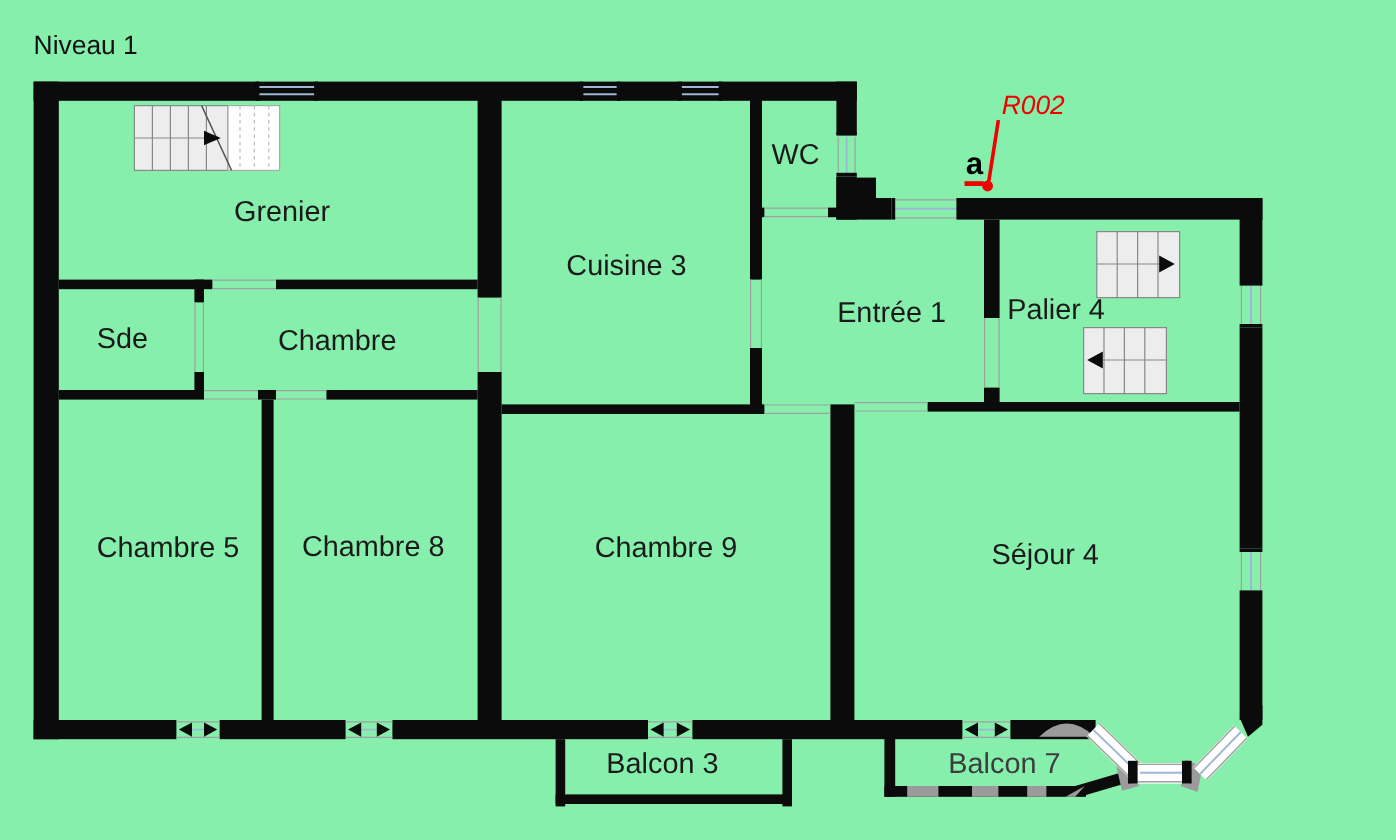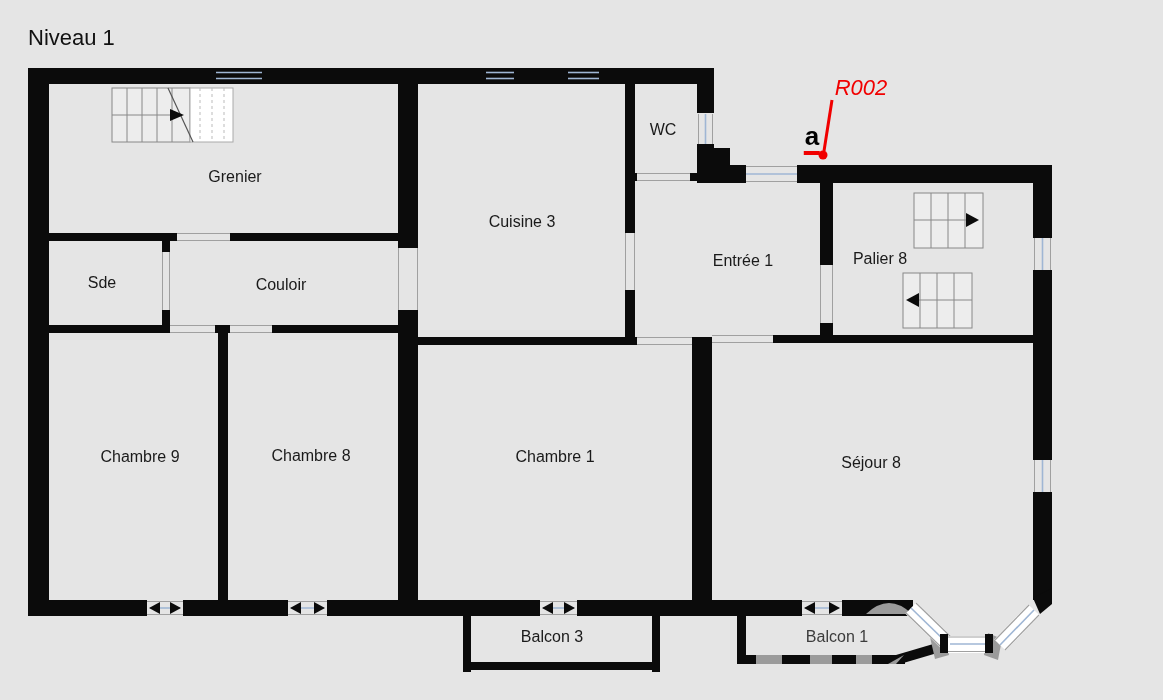--- a/index.html
+++ b/index.html
@@ -1,27 +1,27 @@
 <!DOCTYPE html>
 <html><head>
 <meta charset="utf-8">
 <style>
   html,body{margin:0;padding:0;background:#ffffff;}
   .plan{
     position:relative;
     width:1163px;height:700px;
-    background:#e5e5e5;
+    background:#86efac;
     font-family:"Liberation Sans", sans-serif;
     overflow:hidden;
   }
   .plan svg{position:absolute;left:0;top:0;}
   .lbl{
     position:absolute;
     transform:translate(-50%,-50%);
-    font-size:16px;
+    font-size:24px;
     color:#1a1a1a;
     white-space:nowrap;
     line-height:1;
   }
   .lbl.title{
     transform:none;
     font-size:22px;
     color:#111;
   }
   .lbl.annot-code{
@@ -275,27 +275,27 @@
   <g>
     <line x1="832" y1="100" x2="824" y2="151" stroke="#f10000" stroke-width="3"></line>
     <circle cx="823" cy="155" r="4.5" fill="#f10000"></circle>
   </g>
 </svg>
 
   <div class="lbl title" style="left:28px;top:27px">Niveau 1</div>
 
   <div class="lbl" style="left:235px;top:177px">Grenier</div>
   <div class="lbl" style="left:102px;top:283px">Sde</div>
-  <div class="lbl" style="left:281px;top:285px">Couloir</div>
+  <div class="lbl" style="left:281px;top:285px">Chambre</div>
   <div class="lbl" style="left:522px;top:222px">Cuisine 3</div>
   <div class="lbl" style="left:663px;top:130px">WC</div>
   <div class="lbl" style="left:743px;top:261px">Entrée 1</div>
-  <div class="lbl" style="left:880px;top:259px">Palier 8</div>
-  <div class="lbl" style="left:140px;top:457px">Chambre 9</div>
+  <div class="lbl" style="left:880px;top:259px">Palier 4</div>
+  <div class="lbl" style="left:140px;top:457px">Chambre 5</div>
   <div class="lbl" style="left:311px;top:456px">Chambre 8</div>
-  <div class="lbl" style="left:555px;top:457px">Chambre 1</div>
-  <div class="lbl" style="left:871px;top:463px">Séjour 8</div>
+  <div class="lbl" style="left:555px;top:457px">Chambre 9</div>
+  <div class="lbl" style="left:871px;top:463px">Séjour 4</div>
   <div class="lbl" style="left:552px;top:637px">Balcon 3</div>
-  <div class="lbl balcon1" style="left:837px;top:637px">Balcon 1</div>
+  <div class="lbl balcon1" style="left:837px;top:637px">Balcon 7</div>
 
   <div class="lbl annot-code" style="left:861px;top:88px">R002</div>
   <div class="lbl annot-a" style="left:812px;top:136px"><span>a</span></div>
 </div>
 
 </body></html>

